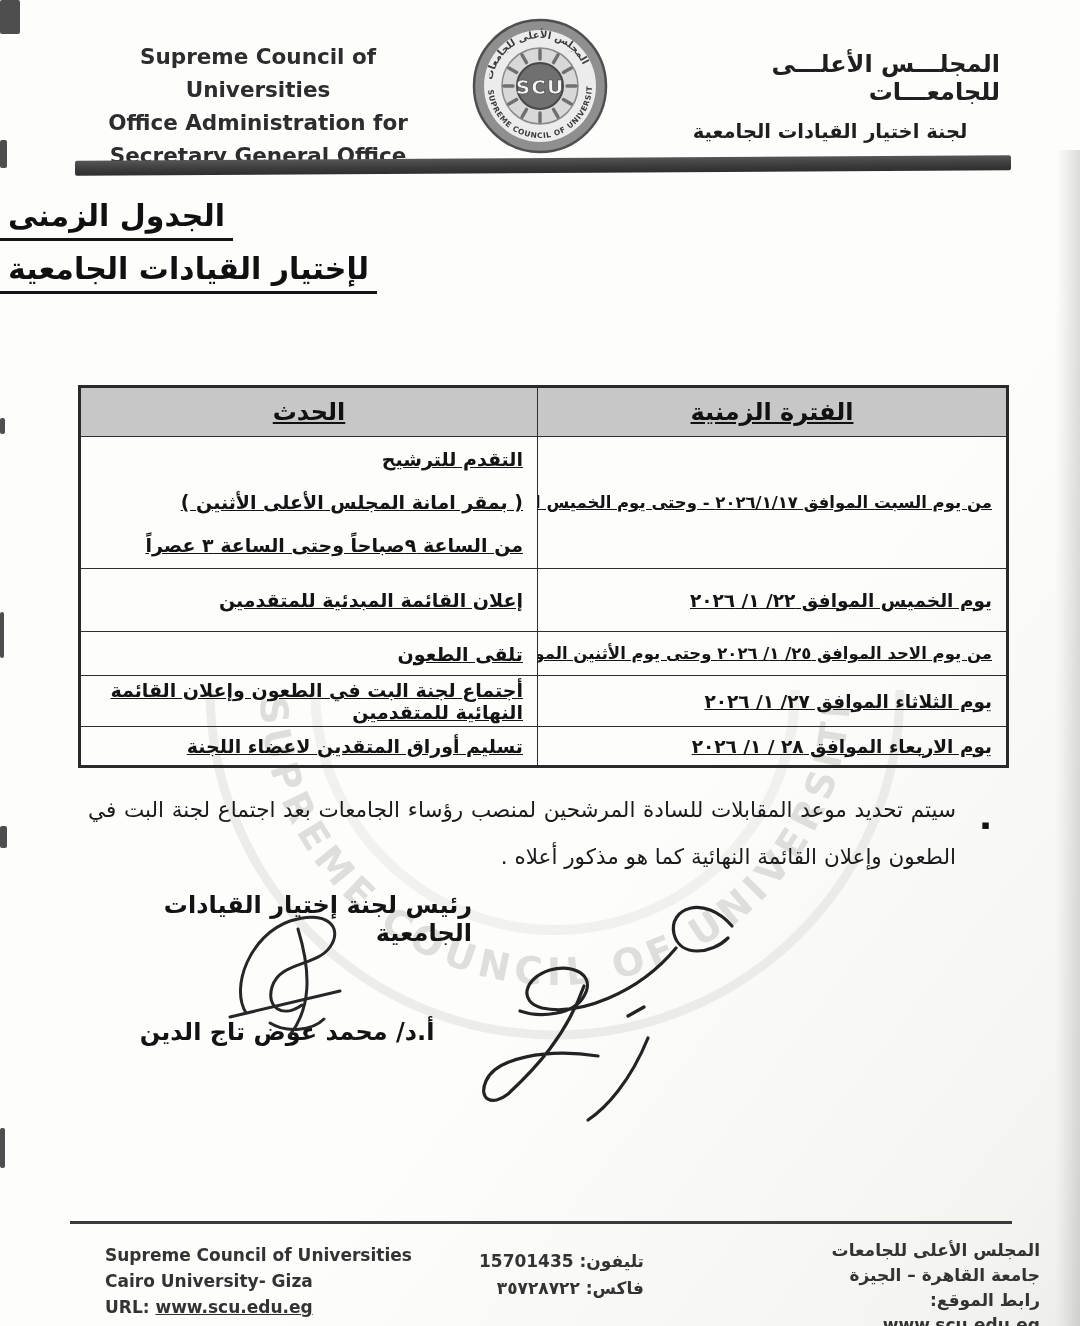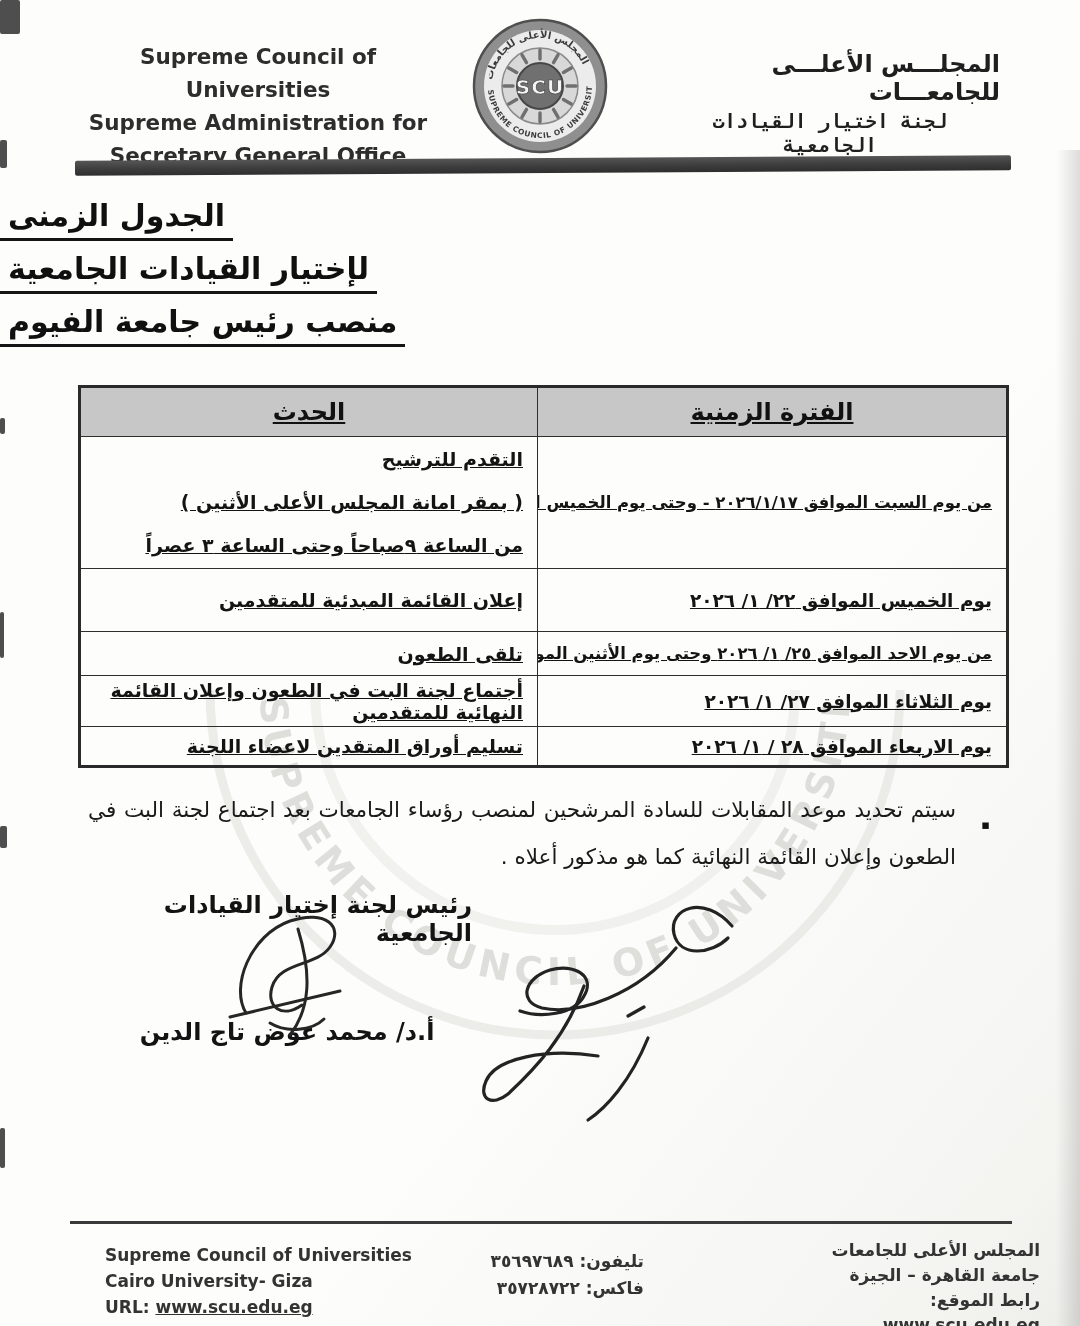--- a/index.html
+++ b/index.html
@@ -8,21 +8,21 @@
     position:relative; width:1080px; height:1326px; margin:0 auto;
     background:linear-gradient(128deg,#fdfdfc 60%,#f4f4f1 92%,#ededea 100%);
     overflow:hidden; color:var(--ink,#1c1c1c);
   }
   
   .hdr-left{position:absolute; left:84px; top:40px; width:348px; text-align:center;
     font-weight:700; font-size:21.5px; line-height:33px; color:#2d2d2d;}
   .logo{position:absolute; left:470px; top:16px;}
   .hdr-right{position:absolute; left:660px; top:50px; width:340px; text-align:center; direction:rtl;}
   .hdr-right .l1{font-size:24px; font-weight:800; color:#1f1f1f; display:block;text-align:right;}
-  .hdr-right .l2{font-size:19.5px; font-weight:800; color:#1f1f1f; display:block; margin-top:4px;font-family:Liberation Mono, monospace;}
+  .hdr-right .l2{font-size:19.5px; font-weight:800; color:#1f1f1f; display:block; margin-top:14px;}
   .bar{position:absolute; left:75px; top:158px; width:936px; height:15px;
     background:linear-gradient(180deg,#565656,var(--bar-color,#3d3d3d) 55%,#2e2e2e);
     transform:rotate(-0.35deg); border-radius:2px;}
   
   .title{position:absolute; left:0; right:0; top:198px; text-align:left; direction:rtl;}
   .title span{display:inline-block; font-size:30px; font-weight:800; color:#101010;
     border-bottom:3px solid #151515; padding:0 8px 5px; margin-bottom:10px; letter-spacing:.5px;}
   
   .sched{position:absolute; left:78px; top:385px; border-collapse:collapse;
     width:928px; table-layout:fixed; direction:ltr;}
@@ -76,21 +76,21 @@
     </defs>
     <path d="M 35 330 A 345 345 0 0 0 725 330" fill="none" stroke="#e7e7e4" stroke-width="9" opacity="0.8"></path>
     <path d="M 140 330 A 240 240 0 0 0 620 330" fill="none" stroke="#ebebe8" stroke-width="10" opacity="0.7"></path>
     <text font-size="38" letter-spacing="6" font-weight="700" fill="#d7d7d3" opacity="0.8">
       <textPath href="#wmPath" startOffset="8">SUPREME COUNCIL OF UNIVERSITIES</textPath>
     </text>
   </svg>
 
   <div class="hdr-left">
     <div>Supreme Council of Universities</div>
-    <div>Supreme Administration for</div>
+    <div>Office Administration for</div>
     <div>Secretary General Office</div>
   </div>
 
   <svg class="logo" width="140" height="140" viewBox="0 0 140 140">
     <defs>
       <path id="ringTop" d="M 22 70 A 48 48 0 0 1 118 70" fill="none"></path>
       <path id="ringBottom" d="M 18 70 A 52 52 0 0 0 122 70" fill="none"></path>
     </defs>
     <circle cx="70" cy="70" r="66" fill="#8f8f8f" stroke="#4f4f4f" stroke-width="2.5"></circle>
     <circle cx="70" cy="70" r="56" fill="#ececec"></circle>
@@ -122,21 +122,20 @@
   <div class="hdr-right">
     <span class="l1">المجلـــس الأعلـــى للجامعـــات</span>
     <span class="l2">لجنة اختيار القيادات الجامعية</span>
   </div>
 
   <div class="bar"></div>
 
   <div class="title">
     <span>الجدول الزمنى</span><br>
     <span>لإختيار القيادات الجامعية</span><br>
-    <span>منصب رئيس جامعة الفيوم</span>
   </div>
 
   <table class="sched">
     <colgroup>
         <col class="col-event">
         <col class="col-period">
       </colgroup>
     <tbody>
         <tr>
       <th>الحدث</th>
@@ -198,21 +197,21 @@
 
   <div class="f-line"></div>
 
   <div class="f-left">
     <div>Supreme Council of Universities</div>
     <div>Cairo University- Giza</div>
     <div><span>URL: </span><span class="url">www.scu.edu.eg</span></div>
   </div>
 
   <div class="f-mid">
-    <div>تليفون: ٣٥٦٩٧٦٨٩</div>
+    <div>تليفون: 15701435</div>
     <div>فاكس: ٣٥٧٢٨٧٢٢</div>
   </div>
 
   <div class="f-right">
     <div>المجلس الأعلى للجامعات</div>
     <div>جامعة القاهرة – الجيزة</div>
     <div><span>رابط الموقع: </span><span class="url">www.scu.edu.eg</span></div>
   </div>
 
   <div class="artifact" style="left:0; top:8; width:20px; height:34px;"></div>

